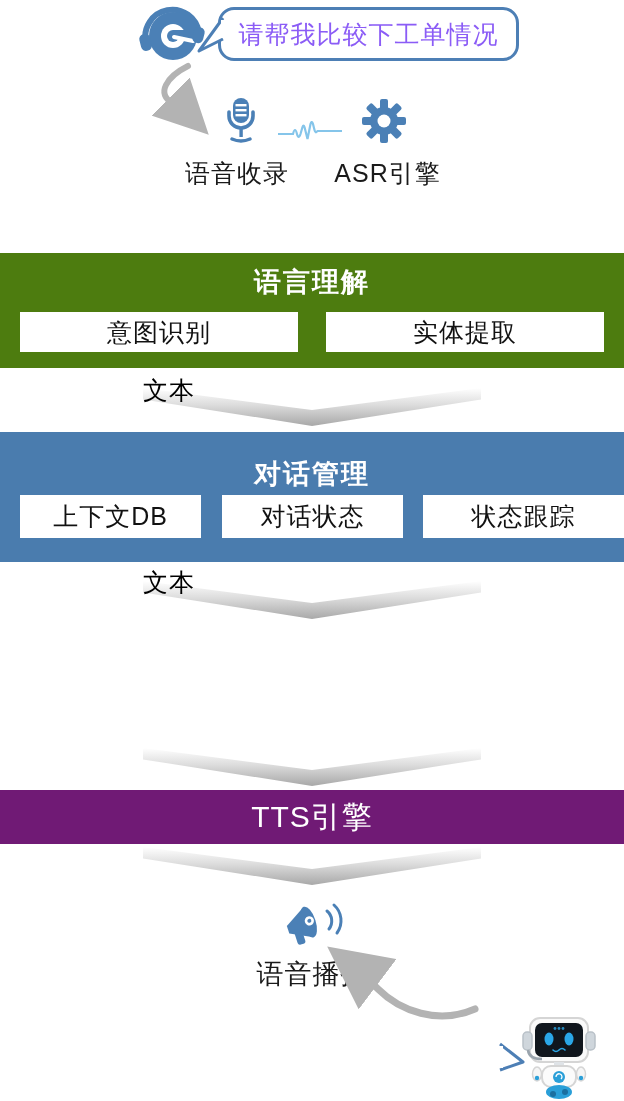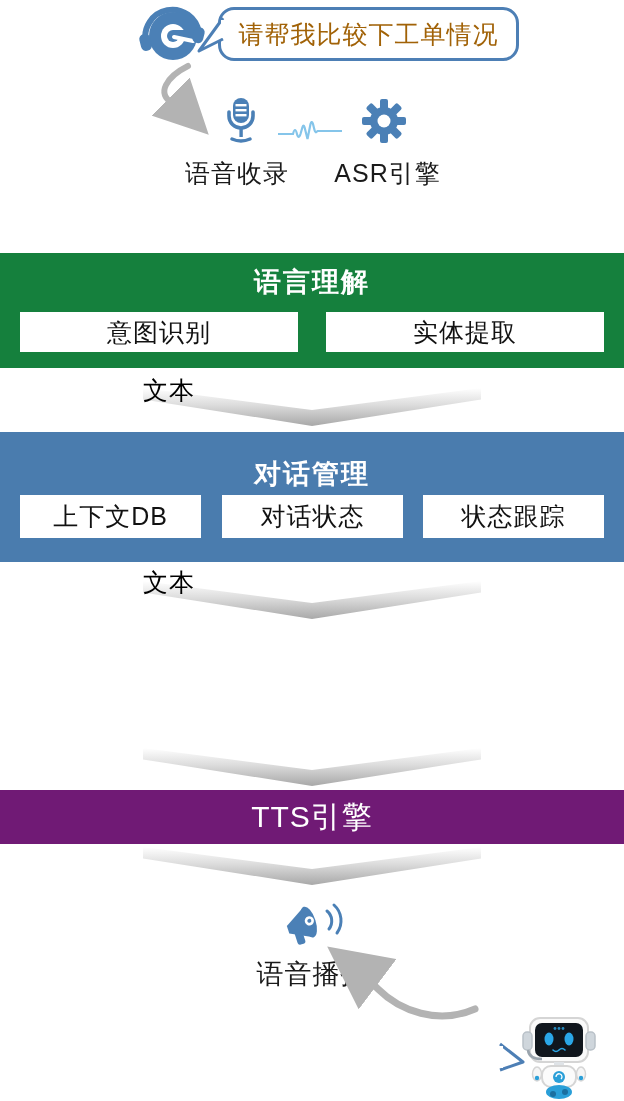--- a/index.html
+++ b/index.html
@@ -6,31 +6,31 @@
   .canvas {
     position:relative; width:624px; height:1101px; background:#fff;
     font-family:"Liberation Sans","DejaVu Sans",sans-serif; overflow:hidden;
   }
   .abs { position:absolute; }
 
   
   .bubble {
     position:absolute; background:#fff; border:3px solid #4d7fb5; border-radius:16px;
     display:flex; align-items:center; justify-content:center;
-    font-size:25px; color:#a16207; letter-spacing:1px; white-space:nowrap;
+    font-size:25px; color:#8b5cf6; letter-spacing:1px; white-space:nowrap;
   }
   .user-bubble { left:218px; top:7px; width:295px; height:48px; }
   .bot-bubble  { left:213px; top:1030px; width:290px; height:56px; }
 
   
   .stage-label { position:absolute; font-size:25px; color:#1a1a1a; text-align:center; letter-spacing:1px; }
 
   
   .block { position:absolute; left:0; width:624px; color:#fff; }
-  .block.teal { background:#15803d; }
+  .block.teal { background:#4d7c0f; }
   .block.blue { background:#4a7cae; }
   .block.dark { background:#701a75; }
   .block-title { text-align:center; font-weight:bold; font-size:27px; letter-spacing:2px; }
   .tts-title { text-align:center; font-weight:400; font-size:30px; letter-spacing:1px; line-height:54px; }
   .white-box {
     position:absolute; background:#fff; color:#111; font-size:25px; letter-spacing:1px;
     display:flex; align-items:center; justify-content:center;
   }
 
   
@@ -115,21 +115,21 @@
     <div class="white-box" style="left:326px;top:59px;width:278px;height:40px">实体提取</div>
   </div>
 
   <div class="flow-label" style="top:374px">文本</div>
   <div class="chevron" style="top:388px"></div>
 
   <div class="block blue" style="top:432px;height:130px">
     <div class="block-title" style="padding-top:24px">对话管理</div>
     <div class="white-box" style="left:222px;top:63px;width:181px;height:43px">对话状态</div>
     <div class="white-box" style="left:20px;top:63px;width:181px;height:43px">上下文DB</div>
-    <div class="white-box" style="left:423px;top:63px;width:181px;height:43px">状态跟踪</div>
+    <div class="white-box" style="left:423px;top:63px;width:201px;height:43px">状态跟踪</div>
   </div>
 
   <div class="flow-label" style="top:566px">文本</div>
   <div class="chevron" style="top:581px"></div>
 
 
   <div class="chevron" style="top:748px"></div>
 
   <div class="block dark" style="top:790px;height:54px">
     <div class="tts-title">TTS引擎</div>

